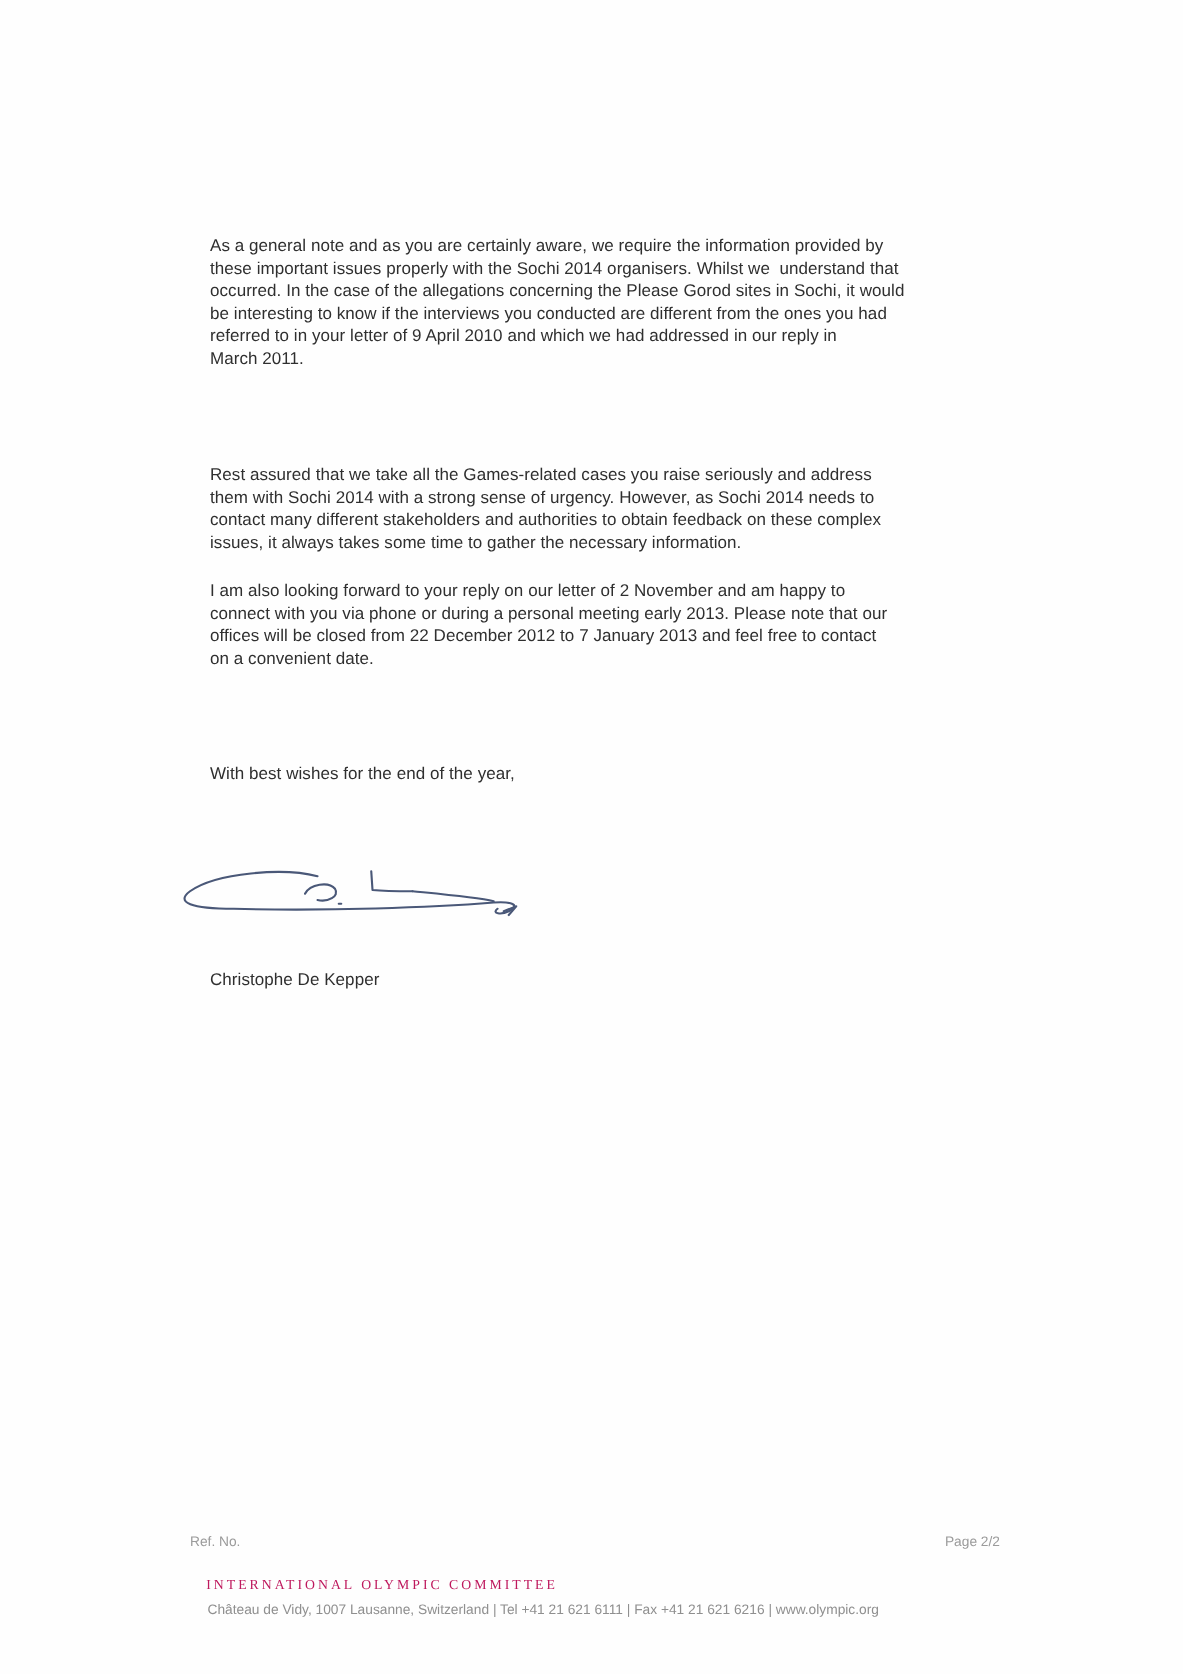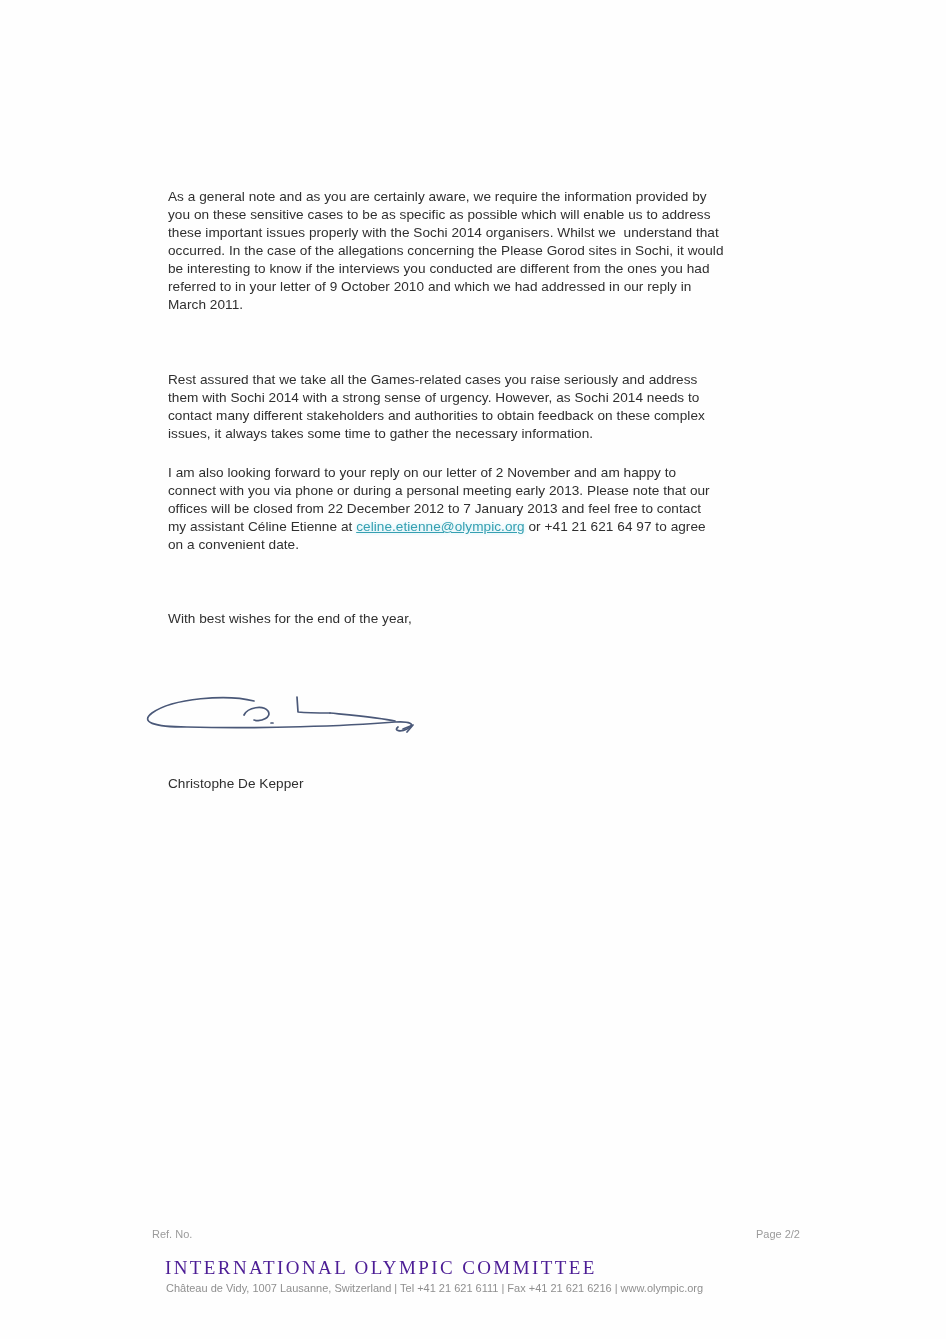--- a/index.html
+++ b/index.html
@@ -44,64 +44,62 @@
     color: #9b9b9b;
     line-height: 14px;
   }
   .ref { left: 152px; top: 1227px; }
   .pageno { left: 700px; top: 1227px; width: 100px; text-align: right; }
   .org {
     position: absolute;
     left: 165px;
     top: 1259px;
     font-family: "Liberation Serif", serif;
-    font-size: 19px;
+    font-size: 11px;
     letter-spacing: 2.4px;
-    color: #4c1d95;
+    color: #be185d;
     line-height: 18px;
     text-align: center;
   }
   .addr {
     position: absolute;
     left: 166px;
     top: 1281px;
     font-size: 11px;
     color: #8f8f8f;
     line-height: 14px;
   }
 </style>
 </head>
 <body>
 
 <div class="page">
 
   <section class="textblock p1">
       <div class="line">As a general note and as you are certainly aware, we require the information provided by</div>
-      <div class="line">you on these sensitive cases to be as specific as possible which will enable us to address</div>
       <div class="line">these important issues properly with the Sochi 2014 organisers. Whilst we  understand that</div>
       <div class="line">occurred. In the case of the allegations concerning the Please Gorod sites in Sochi, it would</div>
       <div class="line">be interesting to know if the interviews you conducted are different from the ones you had</div>
-      <div class="line">referred to in your letter of 9 October 2010 and which we had addressed in our reply in</div>
+      <div class="line">referred to in your letter of 9 April 2010 and which we had addressed in our reply in</div>
       <div class="line">March 2011.</div>
     </section>
 
   <section class="textblock p2">
       <div class="line">Rest assured that we take all the Games-related cases you raise seriously and address</div>
       <div class="line">them with Sochi 2014 with a strong sense of urgency. However, as Sochi 2014 needs to</div>
       <div class="line">contact many different stakeholders and authorities to obtain feedback on these complex</div>
       <div class="line">issues, it always takes some time to gather the necessary information.</div>
     </section>
 
   <section class="textblock p3">
     <div>
         <div class="line">I am also looking forward to your reply on our letter of 2 November and am happy to</div>
         <div class="line">connect with you via phone or during a personal meeting early 2013. Please note that our</div>
         <div class="line">offices will be closed from 22 December 2012 to 7 January 2013 and feel free to contact</div>
       </div>
-    <div class="line"><span>my assistant Céline Etienne at </span><a href="#" class="email-link">celine.etienne@olympic.org</a><span> or +41 21 621 64 97 to agree</span></div>
     <div class="line">on a convenient date.</div>
   </section>
 
   <div class="textblock closing line">With best wishes for the end of the year,</div>
 
   <svg class="signature" viewBox="0 0 290 60" xmlns="http://www.w3.org/2000/svg">
     <g fill="none" stroke-linecap="round" stroke-linejoin="round" stroke-width="1.7" stroke="#4a5878">
       <path d="M113,20 C86,13 32,17 11,32 C-1,41 12,46 46,46 C120,48 205,45 254,41 C268,40 276,43 266,48 C260,51 252,50 257,46"></path>
       <path d="M103,34 c4,-8 19,-10 24,-4 c4,6 -6,11 -14,9 m17,3 l2,0"></path>
       <path d="M156,16 l1,15 c10,1 21,1 32,1"></path>

